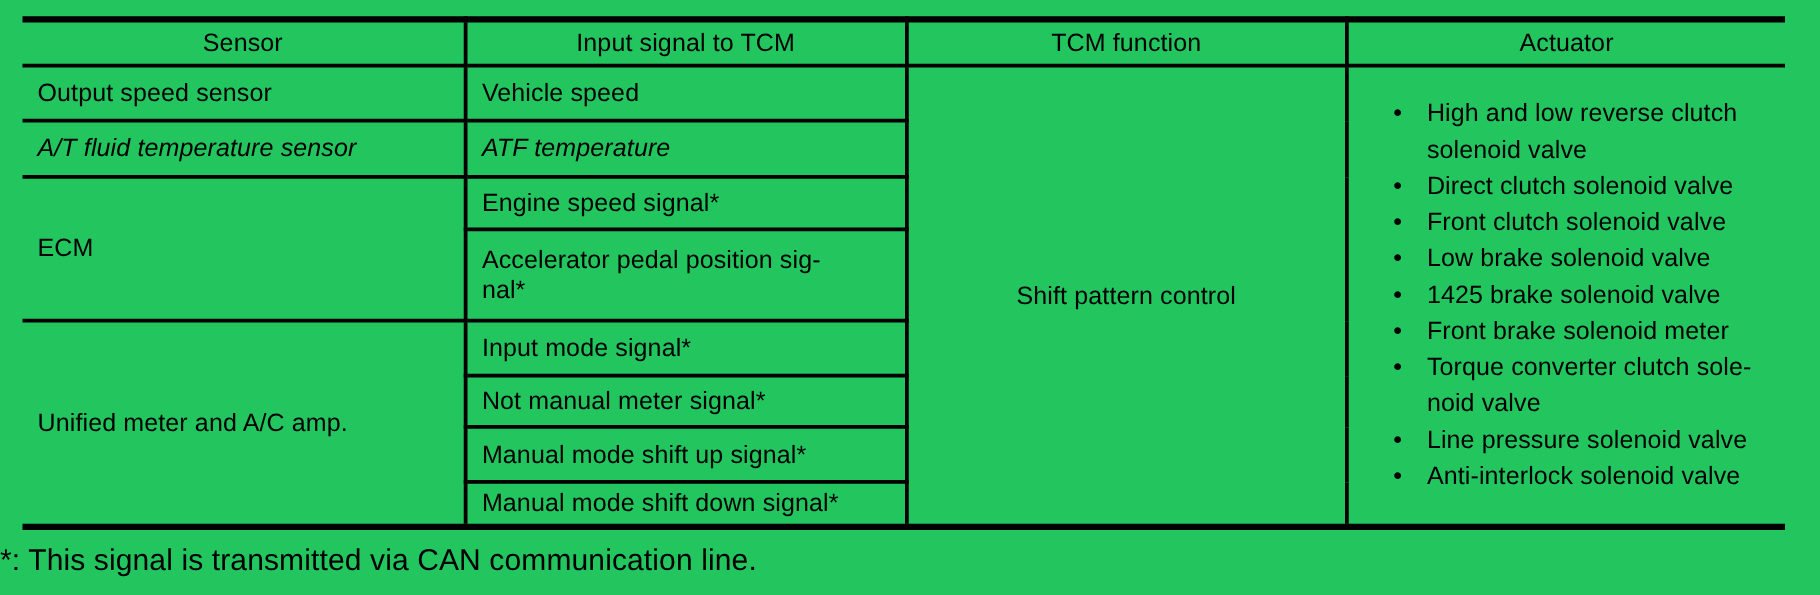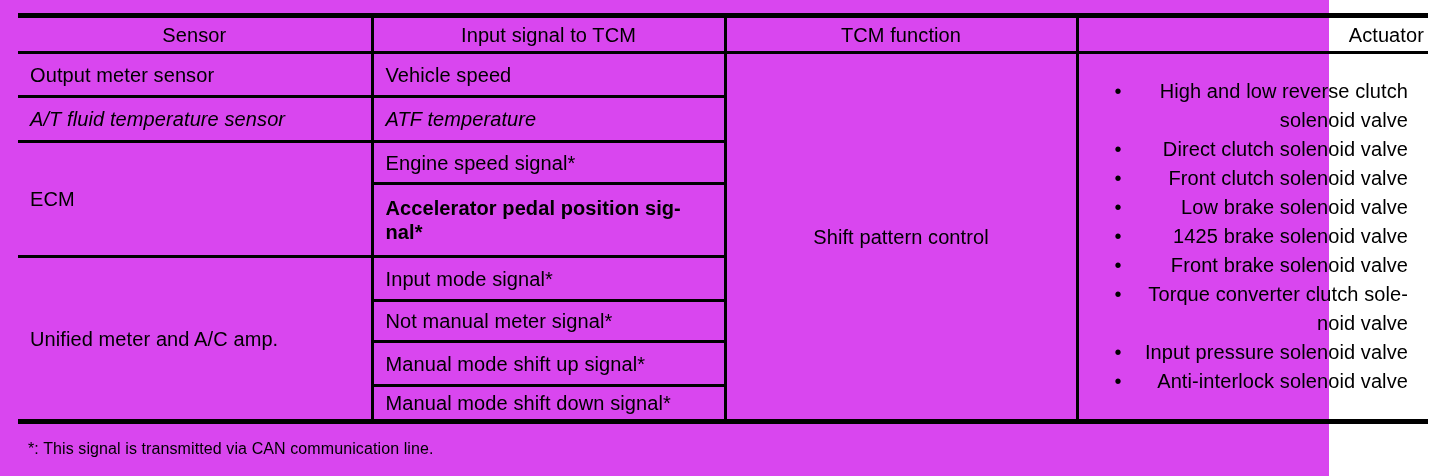--- a/index.html
+++ b/index.html
@@ -7,23 +7,23 @@
   body {
     width: 1456px;
     height: 476px;
     background: #ffffff;
     color: #000000;
     font-family: "Liberation Sans", sans-serif;
     overflow: hidden;
   }
   .sheet {
     position: relative;
-    width: 1329px;
+    width: 1456px;
     height: 476px;
-    background: #d946ef;
+    background: #22c55e;
   }
   table.io-table {
     position: absolute;
     left: 18px;
     top: 13px;
     width: 1410px;
     border-collapse: collapse;
     table-layout: fixed;
     border-top: 5px solid #000;
     border-bottom: 5px solid #000;
@@ -41,30 +41,30 @@
     vertical-align: middle;
     text-align: left;
     letter-spacing: 0.1px;
   }
   th {
     text-align: center;
     padding: 0 4px;
     height: 37px;
   }
   th:first-child, td.col-first { border-left: none; }
-  th:last-child, td.actuator { border-right: none; text-align: right; }
+  th:last-child, td.actuator { border-right: none; }
   tr.r1 { height: 44px; }
   tr.r2 { height: 45px; font-style: italic; }
   tr.r3 { height: 42px; }
   tr.r4 { height: 73px; }
   tr.r5 { height: 44px; }
   tr.r6 { height: 41px; }
   tr.r7 { height: 44px; }
   tr.r8 { height: 36px; }
-  td.pre { white-space: pre-line; font-weight: bold; }
+  td.pre { white-space: pre-line; }
   td.tcm-fn {
     text-align: center;
     padding: 0 4px;
     margin-top: 23px;
   }
   td.actuator {
     padding: 0;
     vertical-align: middle;
   }
   td.actuator ul {
@@ -82,23 +82,23 @@
     letter-spacing: 0.1px;
   }
   td.actuator li::before {
     content: "\2022";
     position: absolute;
     left: 20px;
     top: 0;
   }
   .footnote {
     position: absolute;
-    left: 28px;
+    left: 0;
     top: 437px;
-    font-size: 16px;
+    font-size: 24px;
     line-height: 24px;
     letter-spacing: 0.1px;
   }
 </style>
 </head>
 <body>
 
 <div class="sheet">
   <table class="io-table">
     <colgroup>
@@ -110,35 +110,35 @@
     <thead>
       <tr>
         <th>Sensor</th>
         <th>Input signal to TCM</th>
         <th>TCM function</th>
         <th>Actuator</th>
       </tr>
     </thead>
     <tbody>
       <tr class="r1">
-        <td class="col-first">Output meter sensor</td>
+        <td class="col-first">Output speed sensor</td>
         <td>Vehicle speed</td>
         <td class="tcm-fn" rowspan="8">Shift pattern control</td>
         <td class="actuator" rowspan="8">
           <ul>
               <li>High and low reverse clutch
 solenoid valve</li>
               <li>Direct clutch solenoid valve</li>
               <li>Front clutch solenoid valve</li>
               <li>Low brake solenoid valve</li>
               <li>1425 brake solenoid valve</li>
-              <li>Front brake solenoid valve</li>
+              <li>Front brake solenoid meter</li>
               <li>Torque converter clutch sole-
 noid valve</li>
-              <li>Input pressure solenoid valve</li>
+              <li>Line pressure solenoid valve</li>
               <li>Anti-interlock solenoid valve</li>
             </ul>
         </td>
       </tr>
       <tr class="r2">
         <td class="col-first">A/T fluid temperature sensor</td>
         <td>ATF temperature</td>
       </tr>
       <tr class="r3">
         <td class="col-first" rowspan="2">ECM</td>

